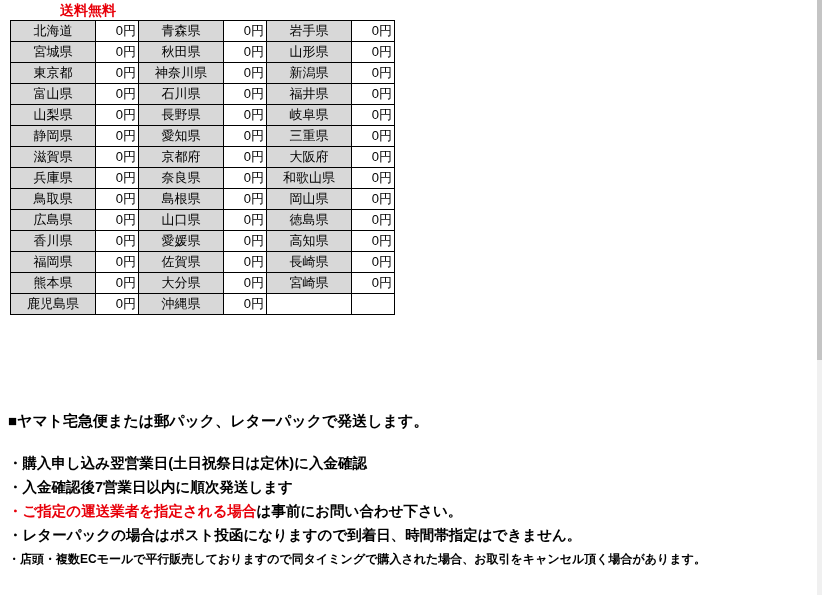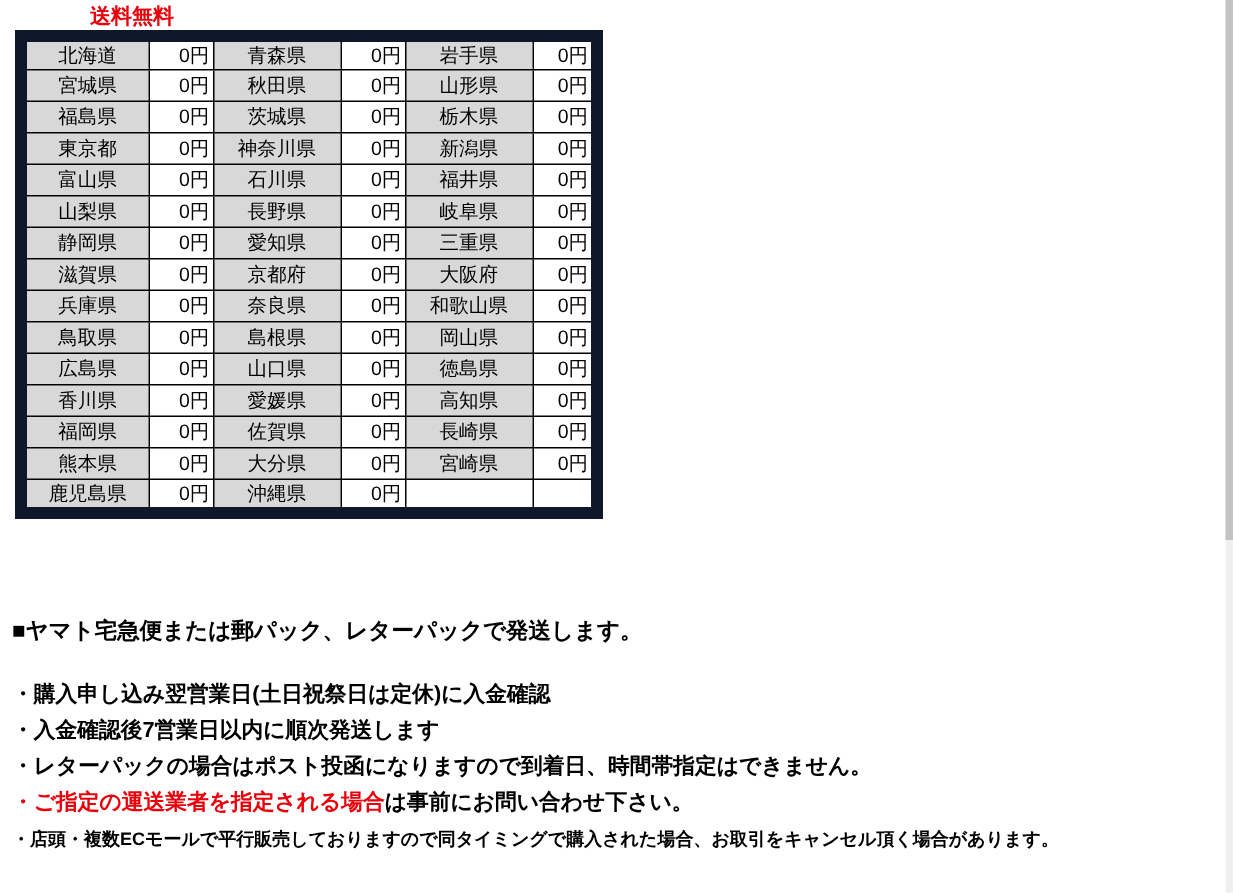--- a/index.html
+++ b/index.html
@@ -30,21 +30,21 @@
     color: #e8000a;
     letter-spacing: 0px;
     line-height: 16px;
     white-space: nowrap;
   }
   table.fee-table {
     position: absolute;
     left: 10px;
     top: 20px;
     border-collapse: collapse;
-    border: 8px solid #0f172a;
+    border: 1px solid #0f172a;
     table-layout: fixed;
     background: #ffffff;
   }
   table.fee-table td {
     border: 1px solid #000000;
     height: 21px;
     font-size: 13px;
     padding: 0 2px;
     vertical-align: middle;
     box-sizing: border-box;
@@ -139,28 +139,20 @@
       </tr>
       <tr>
         <td class="pref">宮城県</td>
         <td class="fee">0円</td>
         <td class="pref">秋田県</td>
         <td class="fee">0円</td>
         <td class="pref">山形県</td>
         <td class="fee">0円</td>
       </tr>
       <tr>
-        <td class="pref">福島県</td>
-        <td class="fee">0円</td>
-        <td class="pref">茨城県</td>
-        <td class="fee">0円</td>
-        <td class="pref">栃木県</td>
-        <td class="fee">0円</td>
-      </tr>
-      <tr>
         <td class="pref">東京都</td>
         <td class="fee">0円</td>
         <td class="pref">神奈川県</td>
         <td class="fee">0円</td>
         <td class="pref">新潟県</td>
         <td class="fee">0円</td>
       </tr>
       <tr>
         <td class="pref">富山県</td>
         <td class="fee">0円</td>
@@ -249,22 +241,22 @@
         <td class="pref-blank empty"></td>
         <td class="fee-blank empty"></td>
       </tr>
     </tbody>
   </table>
 
   <div class="notes">
     <div class="note-head">■ヤマト宅急便または郵パック、レターパックで発送します。</div>
     <div class="note-line">・購入申し込み翌営業日(土日祝祭日は定休)に入金確認</div>
     <div class="note-line">・入金確認後7営業日以内に順次発送します</div>
+    <div class="note-line red"><span>・ご指定の運送業者を指定される場合</span><span class="blk">は事前にお問い合わせ下さい。</span></div>
     <div class="note-line">・レターパックの場合はポスト投函になりますので到着日、時間帯指定はできません。</div>
-    <div class="note-line red"><span>・ご指定の運送業者を指定される場合</span><span class="blk">は事前にお問い合わせ下さい。</span></div>
     <div class="note-small">・店頭・複数ECモールで平行販売しておりますので同タイミングで購入された場合、お取引をキャンセル頂く場合があります。</div>
   </div>
 
   <div class="scrollbar">
     <div class="thumb"></div>
   </div>
 
 </div>
 
 </body></html>

